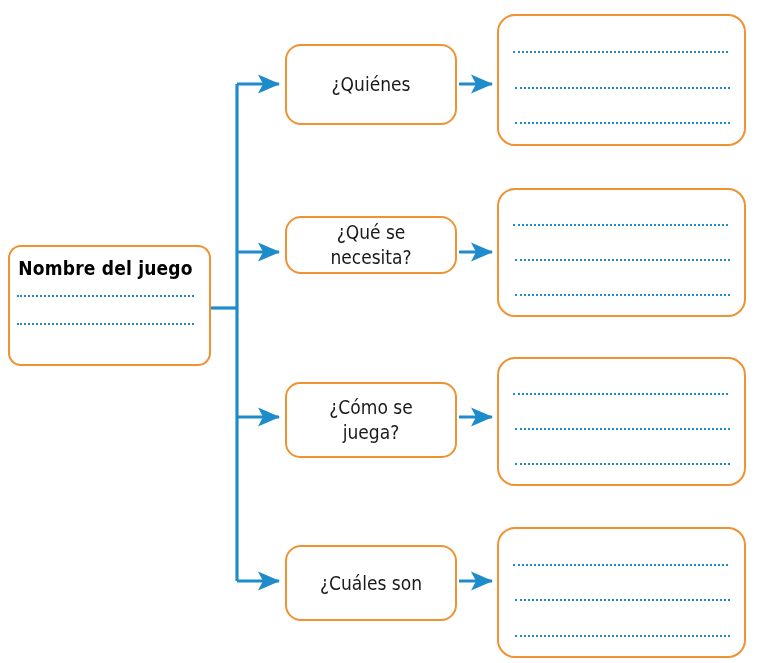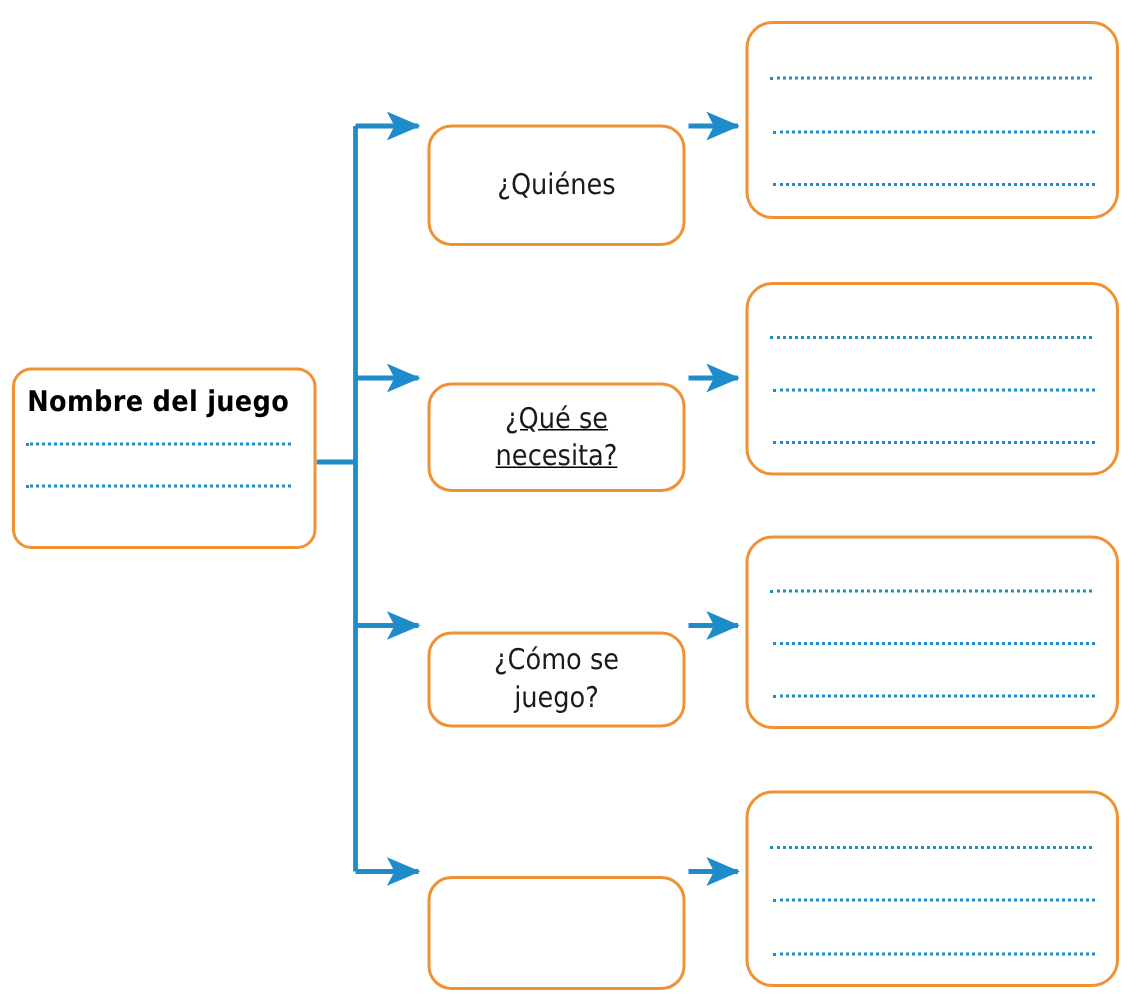--- a/index.html
+++ b/index.html
@@ -63,32 +63,31 @@
     margin-bottom: 26px;
   }
   
   .q-node {
     left: 285px;
     width: 172px;
     border-radius: 16px;
     display: flex;
     align-items: center;
     justify-content: center;
-    margin-top: 39px;
   }
   .q-node .q-text {
     font-size: 19px;
     color: #1a1a1a;
     text-align: center;
     line-height: 25px;
     padding: 0 6px;
   }
   .q1 { top: 44px;  height: 81px; }
-  .q2 { top: 216px; height: 73px; text-decoration: underline; }
-  .q3 { top: 382px; height: 64px; }
+  .q2 { top: 216px; height: 58px; }
+  .q3 { top: 382px; height: 76px; border-radius: 15px; }
   .q4 { top: 545px; height: 76px; }
   
   .a-node {
     left: 497px;
     width: 249px;
     border-radius: 18px;
     padding-top: 1px;
   }
   .a1 { top: 14px;  height: 132px; }
   .a2 { top: 188px; height: 129px; }
@@ -151,27 +150,27 @@
   <div class="node q-node q2">
     <div class="q-text">
       <span>¿Qué se</span><br>
       <span>necesita?</span>
     </div>
   </div>
 
   <div class="node q-node q3">
     <div class="q-text">
       <span>¿Cómo se</span><br>
-      <span>juego?</span>
+      <span>juega?</span>
     </div>
   </div>
 
   <div class="node q-node q4">
     <div class="q-text">
-      <br>
+      <span>¿Cuáles son</span><br>
     </div>
   </div>
 
   <div class="node a-node a1">
     <div class="a-lines">
       <div class="dot-line l1"></div>
       <div class="dot-line l2"></div>
       <div class="dot-line l3"></div>
     </div>
   </div>

